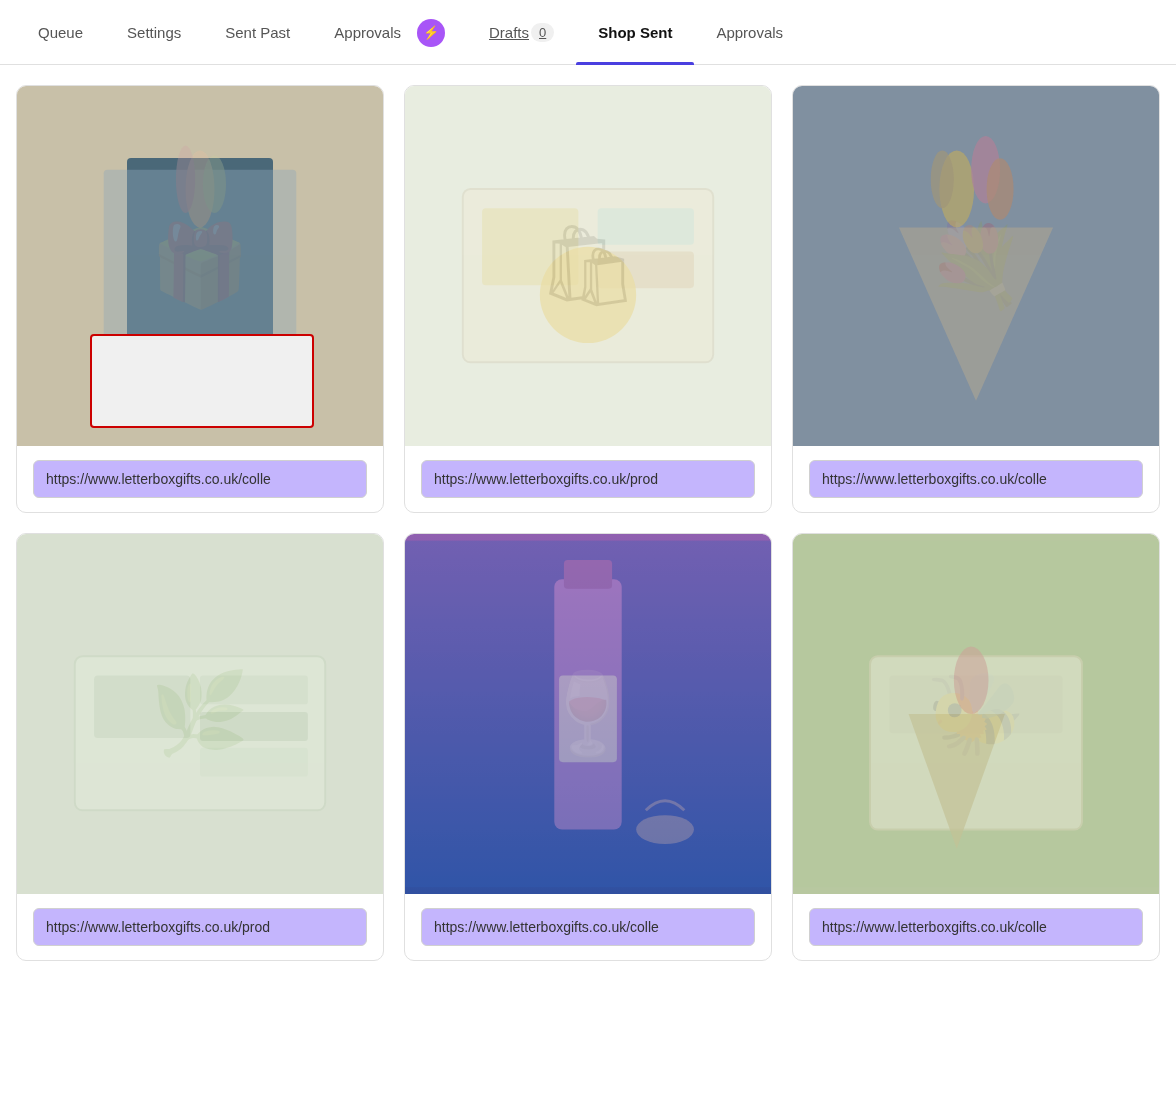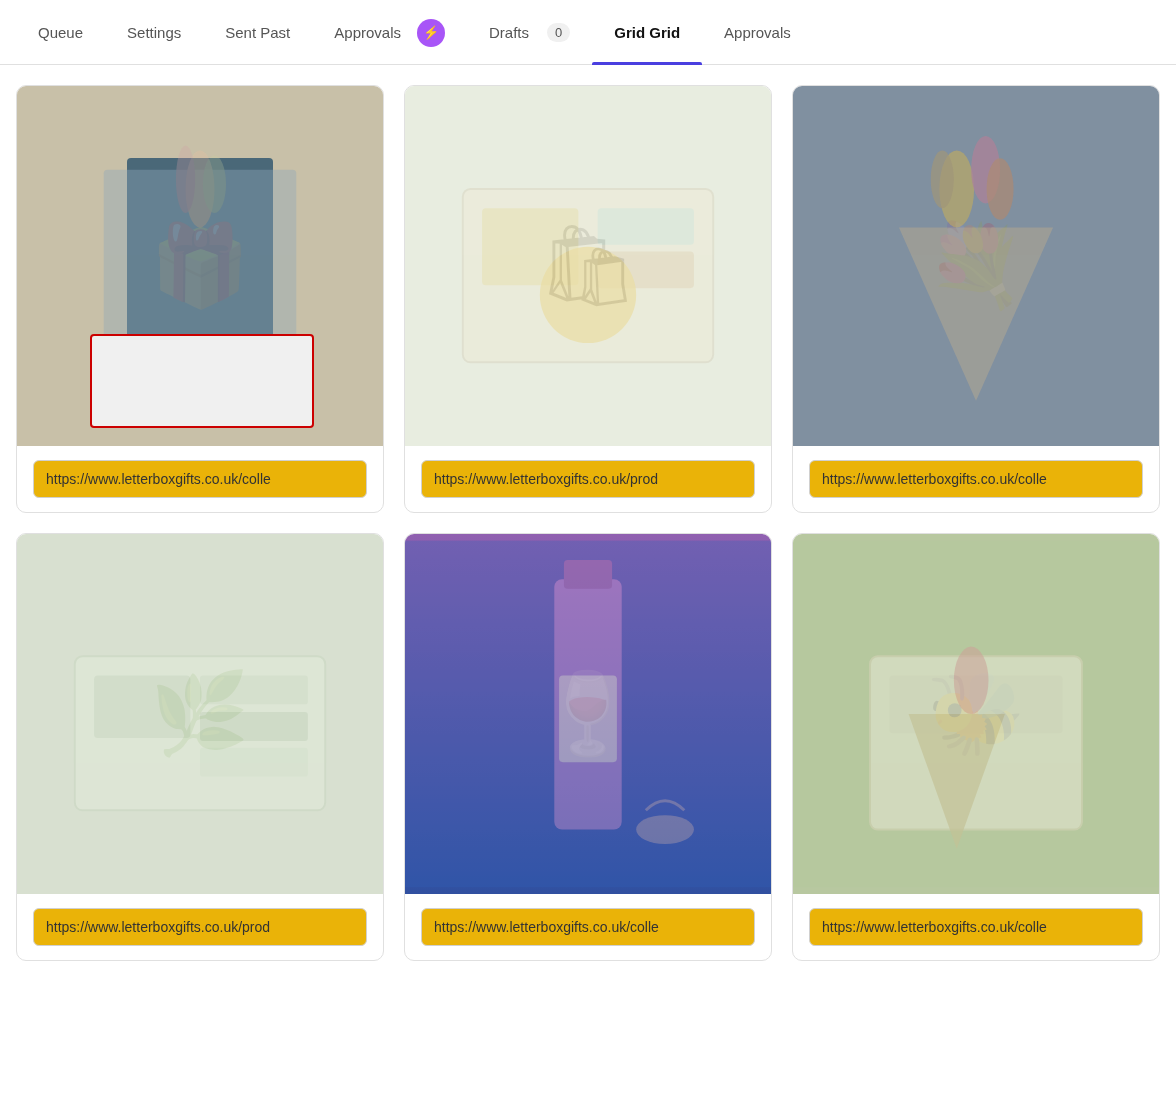--- a/index.html
+++ b/index.html
@@ -52,21 +52,22 @@
       display: inline-flex;
       align-items: center;
       justify-content: center;
       color: white;
       font-size: 13px;
       font-weight: bold;
     }
     .drafts-badge {
       display: inline-flex;
       align-items: center;
-      gap: 18px;
+      gap: 2px;
+      text-decoration: underline;
     }
     .count-pill {
       background: #f0f0f0;
       border-radius: 10px;
       padding: 2px 8px;
       font-size: 13px;
       color: #555;
     }
 
     
@@ -109,21 +110,21 @@
     .card-url-area {
       padding: 14px 16px;
     }
     .url-input {
       width: 100%;
       border: 1px solid #d0d0d0;
       border-radius: 6px;
       padding: 10px 12px;
       font-size: 14px;
       color: #333;
-      background: #eab308;
+      background: #c4b5fd;
       outline: none;
       cursor: pointer;
     }
 
     
     .card-img-1 {
       background: #c8c0a8;
     }
     .card-img-1::before {
       content: '';
@@ -183,21 +184,21 @@
   </div>
   <div class="nav-item approvals-badge">
     <span>Approvals</span>
     <span class="lightning-icon">⚡</span>
   </div>
   <div class="nav-item drafts-badge">
     <span>Drafts</span>
     <span class="count-pill">0</span>
   </div>
   <div class="nav-item active">
-    <span>Grid Grid</span>
+    <span>Shop Sent</span>
   </div>
   <div class="nav-item">
     <span>Approvals</span>
   </div>
 </nav>
 
 <div class="grid-container">
 
   <div class="grid-row">
 

